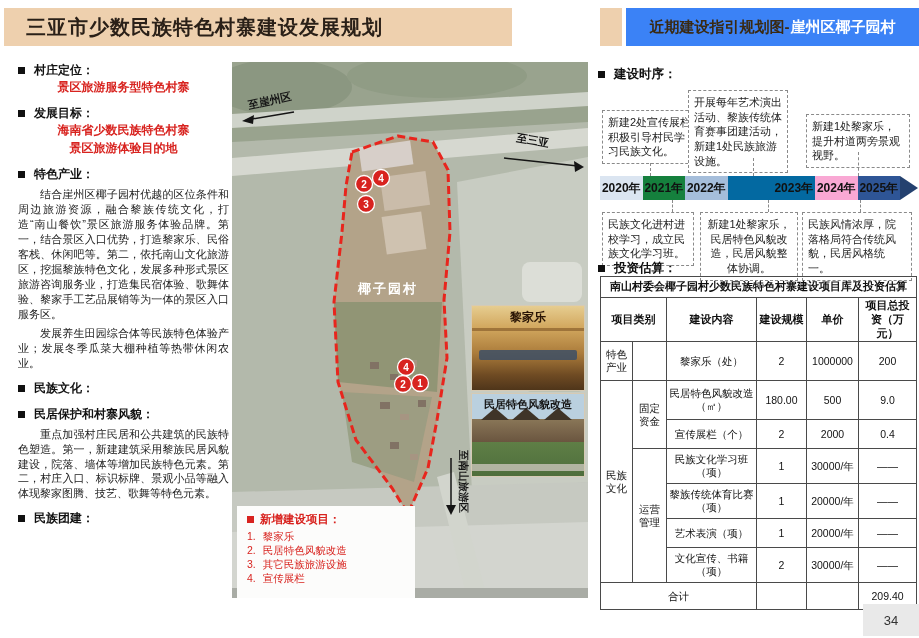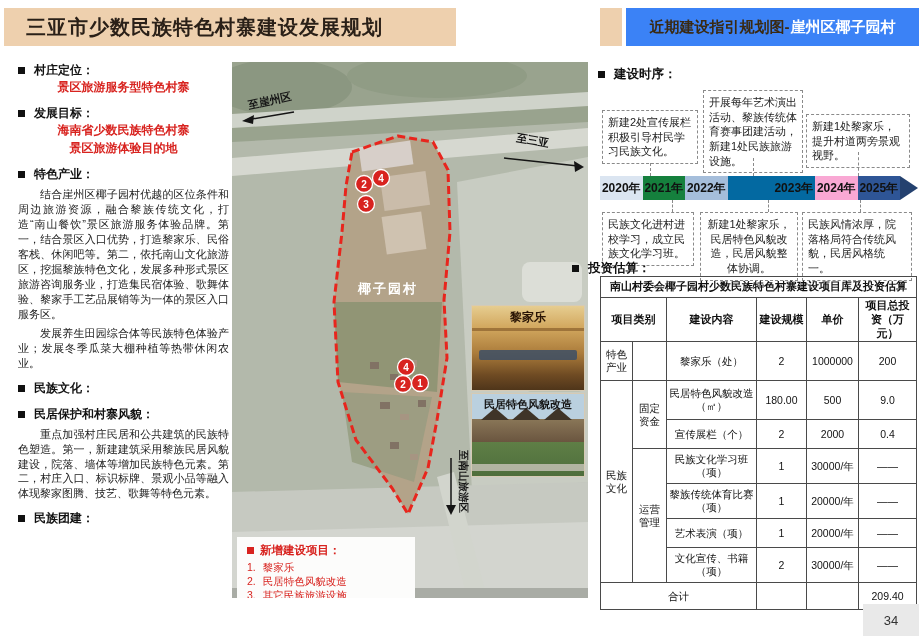--- a/index.html
+++ b/index.html
@@ -1,19 +1,19 @@
 <!DOCTYPE html>
 <html><head>
 <meta charset="utf-8">
 <style>
   html,body{margin:0;padding:0;background:#fff;}
   .page{position:relative;width:919px;height:638px;background:#ffffff;overflow:hidden;
         font-family:"Liberation Sans","DejaVu Sans",sans-serif;color:#222;}
   
-  .h-left{position:absolute;left:4px;top:8px;width:452px;height:38px;display:flex;align-items:center;
+  .h-left{position:absolute;left:4px;top:8px;width:508px;height:38px;display:flex;align-items:center;
           padding-left:22px;box-sizing:border-box;font-size:20px;font-weight:bold;color:#2a2018;letter-spacing:1px;}
   .h-strip{position:absolute;left:600px;top:8px;width:22px;height:38px;}
   .h-right{position:absolute;left:626px;top:8px;width:293px;height:38px;display:flex;align-items:center;
            justify-content:center;font-size:15px;font-weight:bold;color:#3a2a12;}
   .h-right .hl{color:#ffffff;margin-left:1px;}
   
   .leftcol{position:absolute;left:18px;top:60px;width:211px;}
   .sec-h{display:flex;align-items:center;gap:9px;font-size:12px;font-weight:bold;color:#111;margin-top:9px;}
   .sec-h.first{margin-top:2px;}
   .sq{width:7px;height:7px;background:#111;flex:none;}
@@ -29,21 +29,21 @@
   .ph1 .cap{color:#2a1505;font-size:12px;}
   .ph1 .seats{position:absolute;left:6%;top:52%;width:88%;height:12%;background:#3c4f66;opacity:.85;border-radius:2px;}
   .ph1 .beam{position:absolute;left:0;top:26%;width:100%;height:3px;background:#8a5f2c;opacity:.7;}
   .ph2{left:239px;top:331px;width:114px;height:84px;
        background:linear-gradient(180deg,#bad0df 0%,#bad0df 30%,#8a7758 30%,#6b5640 58%,#5f7f46 58%,#4e6e3c 100%);}
   .ph2 .cap{color:#161616;font-size:11px;}
   .ph2 .roof{position:absolute;top:17%;width:0;height:0;border-left:14px solid transparent;
              border-right:14px solid transparent;border-bottom:12px solid #3f3428;}
   .ph2 .r1{left:8%;} .ph2 .r2{left:36%;} .ph2 .r3{left:64%;}
   .ph2 .road{position:absolute;left:0;bottom:6%;width:100%;height:9%;background:#c9c4ba;opacity:.8;}
-  .legend{position:absolute;left:5px;top:475px;width:178px;height:94px;background:#fcfcfb;
+  .legend{position:absolute;left:5px;top:444px;width:178px;height:94px;background:#fcfcfb;
           padding:6px 10px;box-sizing:border-box;z-index:4;}
   .legend .t{display:flex;align-items:center;gap:6px;color:#d8231f;font-weight:bold;font-size:11.5px;}
   .legend .rsq{width:7px;height:7px;background:#d8231f;flex:none;}
   .legend .items{margin-top:3px;}
   .legend .li{display:flex;gap:7px;color:#d8231f;font-size:10.5px;line-height:1.32;}
   
   .rp-h{position:absolute;display:flex;align-items:center;gap:9px;font-size:12.5px;font-weight:bold;color:#111;}
   .dash{position:absolute;border:1.5px dashed #8a8a8a;background:#fff;font-size:11px;line-height:1.33;
         color:#222;padding:4px 5px;box-sizing:border-box;}
   .conn{position:absolute;width:0;border-left:1.5px dashed #8a8a8a;}
@@ -233,21 +233,21 @@
       </div>
     </div>
   </div>
 
   <div class="rp-h" style="left:598px;top:66px;">
     <span class="sq"></span>
     <span>建设时序：</span>
   </div>
 
   <div class="dash" style="left:602px;top:110px;width:96px;">新建2处宣传展栏积极引导村民学习民族文化。</div>
-  <div class="dash" style="left:703px;top:90px;width:100px;">开展每年艺术演出活动、黎族传统体育赛事团建活动，新建1处民族旅游设施。</div>
+  <div class="dash" style="left:688px;top:90px;width:100px;">开展每年艺术演出活动、黎族传统体育赛事团建活动，新建1处民族旅游设施。</div>
   <div class="dash" style="left:806px;top:114px;width:104px;">新建1处黎家乐，提升村道两旁景观视野。</div>
 
   <div class="conn" style="left:650px;top:163px;height:13px;"></div>
   <div class="conn" style="left:753px;top:158px;height:18px;"></div>
   <div class="conn" style="left:858px;top:152px;height:24px;"></div>
 
   <div class="tl">
     <div class="seg" style="background-color: rgb(219, 229, 241);">2020年</div>
     <div class="seg" style="background-color: #15803d;">2021年</div>
     <div class="seg" style="background-color: rgb(165, 190, 219);">2022年</div>
@@ -258,21 +258,21 @@
   </div>
 
   <div class="conn" style="left:672px;top:200px;height:12px;"></div>
   <div class="conn" style="left:768px;top:200px;height:12px;"></div>
   <div class="conn" style="left:860px;top:200px;height:12px;"></div>
 
   <div class="dash" style="left:602px;top:212px;width:92px;">民族文化进村进校学习，成立民族文化学习班。</div>
   <div class="dash" style="left:700px;top:212px;width:98px;text-align:center;">新建1处黎家乐，民居特色风貌改造，民居风貌整体协调。</div>
   <div class="dash" style="left:802px;top:212px;width:110px;">民族风情浓厚，院落格局符合传统风貌，民居风格统一。</div>
 
-  <div class="rp-h" style="left:572px;top:260px;">
+  <div class="rp-h" style="left:598px;top:260px;">
     <span class="sq"></span>
     <span>投资估算：</span>
   </div>
 
   <div class="invest">
     <table>
       <colgroup>
           <col style="width:32px">
           <col style="width:34px">
           <col style="width:90px">

